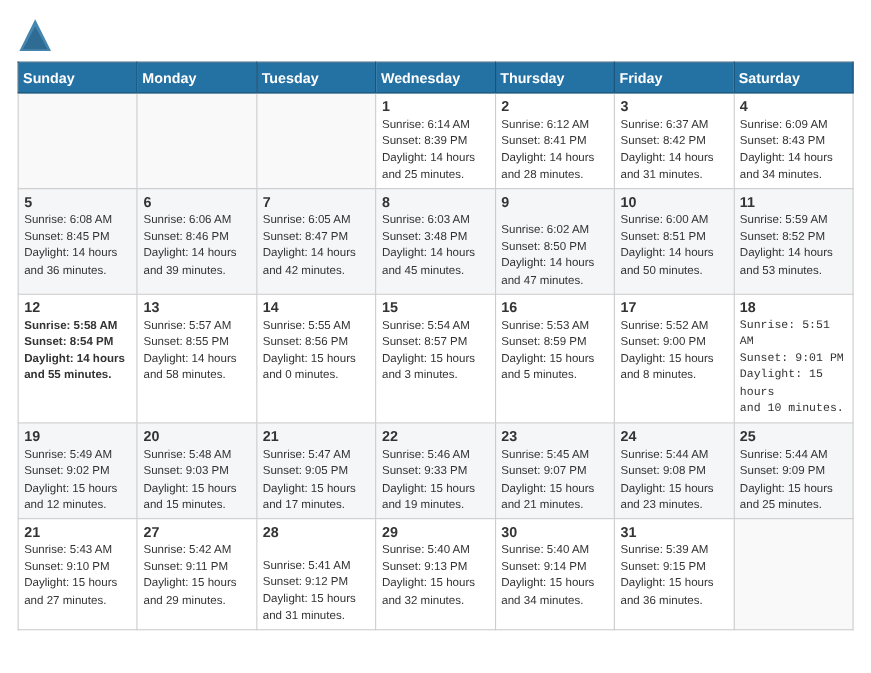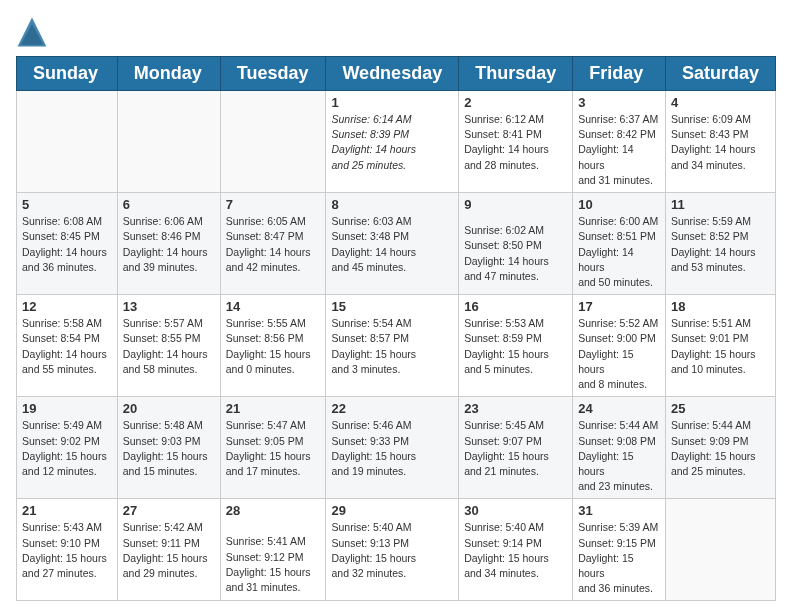--- a/index.html
+++ b/index.html
@@ -54,23 +54,23 @@
     }
     table {
       width: 100%;
       border-collapse: collapse;
     }
     thead tr {
       background-color: #2471a3;
     }
     thead th {
       color: #fff;
-      font-size: 18px;
-      font-weight: bold;
-      padding: 6px 16px;
+      font-size: 13px;
+      font-weight: bold;
+      padding: 6px 4px;
       text-align: left;
       border: 1px solid #1a5276;
     }
     tbody td {
       vertical-align: top;
       border: 1px solid #ccc;
       padding: 4px 5px;
       font-size: 11px;
       color: #333;
       background: #fff;
@@ -126,21 +126,21 @@
         <th>Saturday</th>
       </tr>
   </thead>
   <tbody id="calendar-body">
   <tr>
         <td class="empty-cell"></td>
         <td class="empty-cell"></td>
         <td class="empty-cell"></td>
         <td>
           <span class="day-number">1</span>
-          <div class="day-info" style="white-space: pre-line; font-style: italic;">Sunrise: 6:14 AM
+          <div class="day-info" style="white-space: pre-line;">Sunrise: 6:14 AM
 Sunset: 8:39 PM
 Daylight: 14 hours
 and 25 minutes.</div>
         </td>
         <td>
           <span class="day-number">2</span>
           <div class="day-info" style="white-space: pre-line;">Sunrise: 6:12 AM
 Sunset: 8:41 PM
 Daylight: 14 hours
 and 28 minutes.</div>
@@ -207,21 +207,21 @@
           <span class="day-number">11</span>
           <div class="day-info" style="white-space: pre-line;">Sunrise: 5:59 AM
 Sunset: 8:52 PM
 Daylight: 14 hours
 and 53 minutes.</div>
         </td>
       </tr>
       <tr>
         <td>
           <span class="day-number">12</span>
-          <div class="day-info" style="white-space: pre-line;">Sunrise: 5:58 AM
+          <div class="day-info" style="white-space: pre-line; font-weight: bold;">Sunrise: 5:58 AM
 Sunset: 8:54 PM
 Daylight: 14 hours
 and 55 minutes.</div>
         </td>
         <td>
           <span class="day-number">13</span>
           <div class="day-info" style="white-space: pre-line;">Sunrise: 5:57 AM
 Sunset: 8:55 PM
 Daylight: 14 hours
 and 58 minutes.</div>
@@ -249,21 +249,21 @@
         </td>
         <td>
           <span class="day-number">17</span>
           <div class="day-info" style="white-space: pre-line;">Sunrise: 5:52 AM
 Sunset: 9:00 PM
 Daylight: 15 hours
 and 8 minutes.</div>
         </td>
         <td>
           <span class="day-number">18</span>
-          <div class="day-info" style="white-space: pre-line;">Sunrise: 5:51 AM
+          <div class="day-info" style="white-space: pre-line; font-family: Liberation Mono, monospace;">Sunrise: 5:51 AM
 Sunset: 9:01 PM
 Daylight: 15 hours
 and 10 minutes.</div>
         </td>
       </tr>
       <tr>
         <td>
           <span class="day-number">19</span>
           <div class="day-info" style="white-space: pre-line;">Sunrise: 5:49 AM
 Sunset: 9:02 PM

